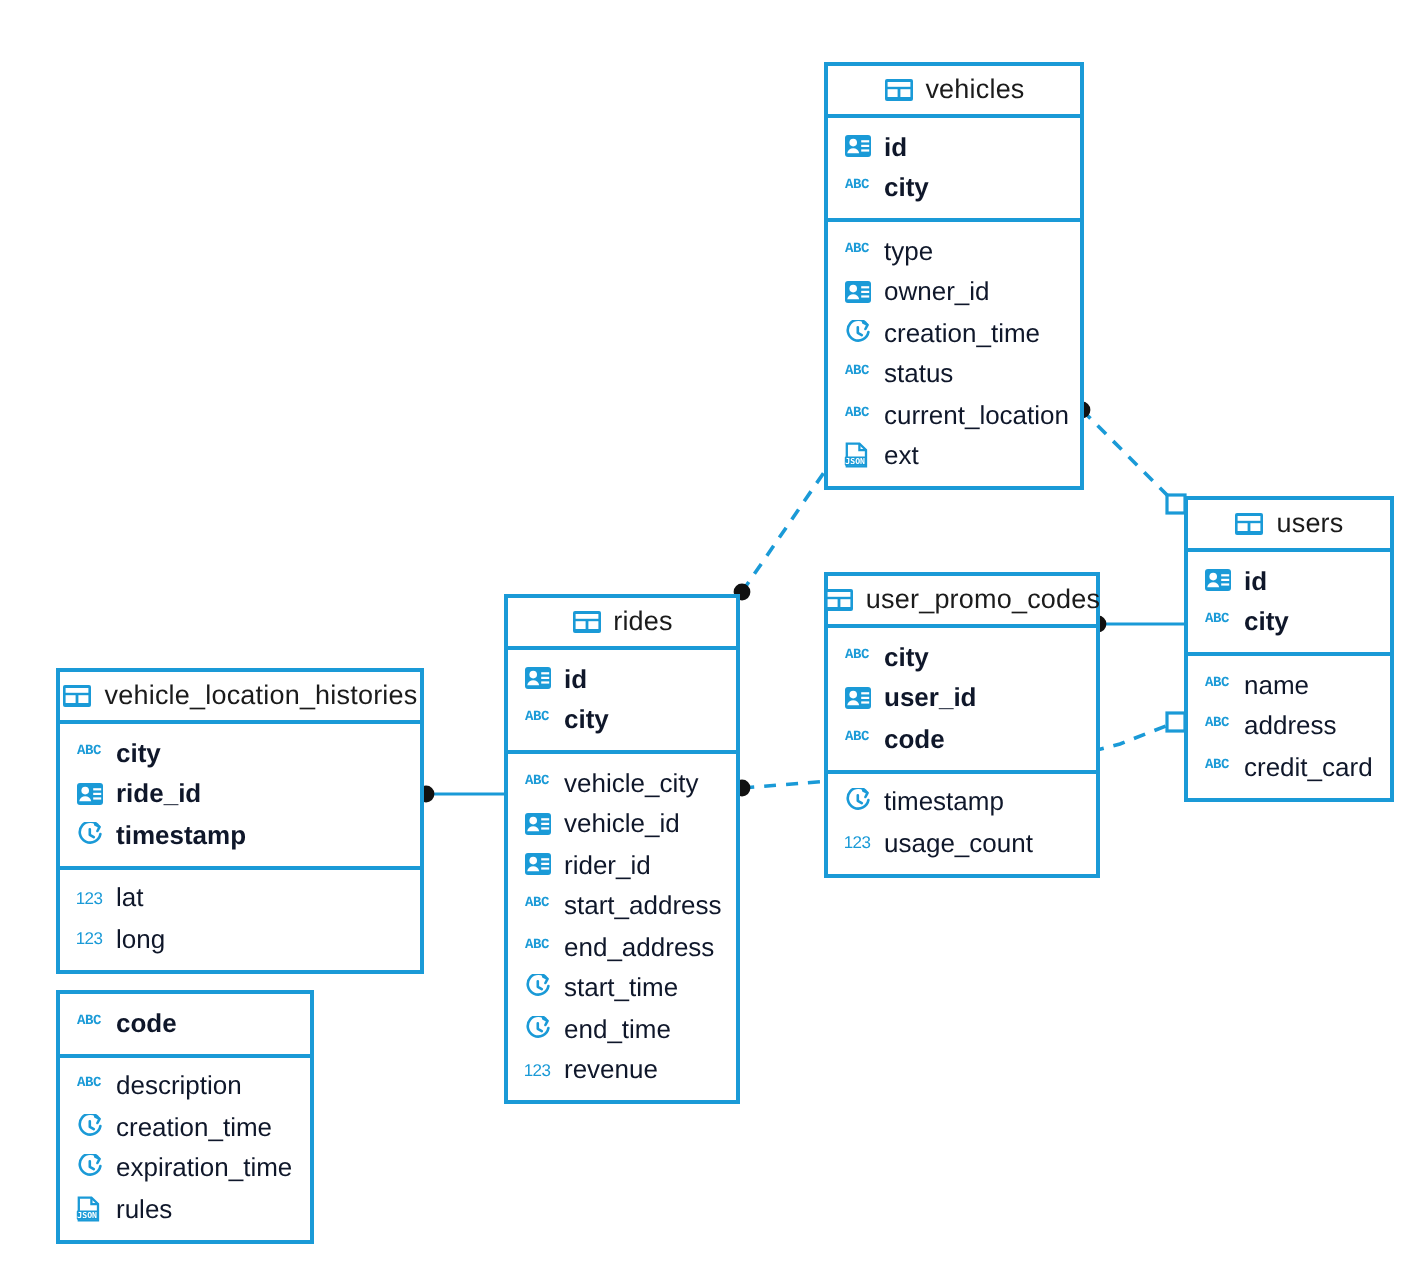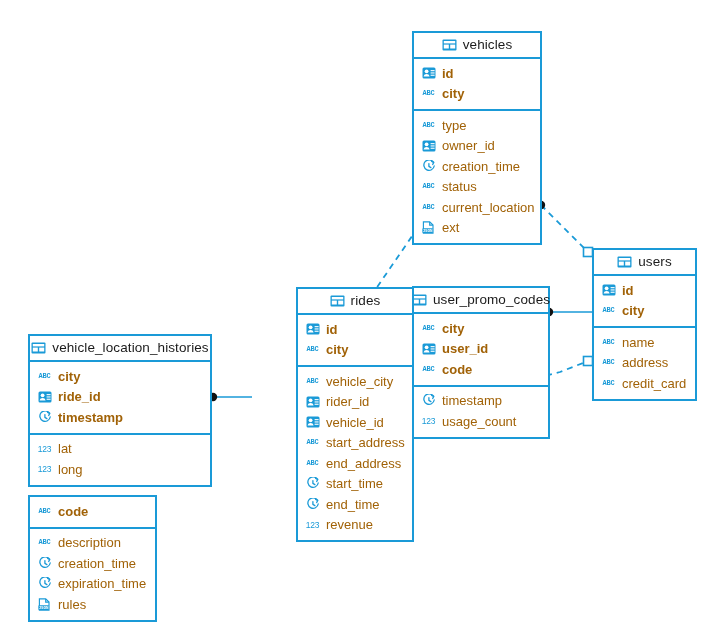--- a/index.html
+++ b/index.html
@@ -28,21 +28,21 @@
     font-size:13.5px;color:#1b1b1b;letter-spacing:0.1px;white-space:nowrap;
   }
   .tbl-section{padding:4px 0 5px 0;}
   .tbl-section + .tbl-section{border-top:2px solid #1a9ad7;}
   .field-row{
     display:flex;align-items:center;gap:6px;
     padding:1px 8px 1px 7px;
     white-space:nowrap;
     height:18.5px;
   }
-  .field-name{font-size:13px;color:#a16207;line-height:1;}
+  .field-name{font-size:13px;color:#0f172a;line-height:1;}
   .field-row.pk .field-name{font-weight:bold;}
 
   
   .ico{
     width:15px;height:14px;flex:0 0 15px;
     display:inline-flex;align-items:center;justify-content:center;
     position:relative;
   }
   .ico svg{display:block;}
   .ico-text{
@@ -281,21 +281,21 @@
             <span class="field-name">address</span>
           </div>
           <div class="field-row">
             <span class="ico">
               <span class="ico-text">ABC</span>
             </span>
             <span class="field-name">credit_card</span>
           </div>
         </div>
       </div>
-      <div class="table-node" style="left: 252px; top: 287px; width: 118px; margin-left: 44px;">
+      <div class="table-node" style="left: 252px; top: 297px; width: 118px;">
         <div class="tbl-header">
           <span class="ico">
             <svg width="15" height="12" viewBox="0 0 15 12">
               <rect x="0.5" y="0.5" width="14" height="11" rx="1" fill="#1a9ad7"></rect>
               <rect x="1.8" y="2" width="11.4" height="2.4" fill="#fff"></rect>
               <rect x="1.8" y="5.6" width="5" height="3.9" fill="#fff"></rect>
               <rect x="8.2" y="5.6" width="5" height="3.9" fill="#fff"></rect>
             </svg>
           </span>
           <span class="tbl-title">rides</span>
@@ -332,34 +332,34 @@
             <span class="ico">
               <svg width="14" height="12" viewBox="0 0 14 12">
                 <rect x="0.5" y="0.5" width="13" height="11" rx="1.5" fill="#1a9ad7"></rect>
                 <circle cx="4.6" cy="4.3" r="1.9" fill="#fff"></circle>
                 <path d="M1.6 9.6c0.3-1.7 1.6-2.5 3-2.5s2.7 0.8 3 2.5z" fill="#fff"></path>
                 <rect x="8.6" y="3.1" width="4" height="1.1" fill="#fff"></rect>
                 <rect x="8.6" y="5.4" width="4" height="1.1" fill="#fff"></rect>
                 <rect x="8.6" y="7.7" width="4" height="1.1" fill="#fff"></rect>
               </svg>
             </span>
+            <span class="field-name">vehicle_id</span>
+          </div>
+          <div class="field-row">
+            <span class="ico">
+              <svg width="14" height="12" viewBox="0 0 14 12">
+                <rect x="0.5" y="0.5" width="13" height="11" rx="1.5" fill="#1a9ad7"></rect>
+                <circle cx="4.6" cy="4.3" r="1.9" fill="#fff"></circle>
+                <path d="M1.6 9.6c0.3-1.7 1.6-2.5 3-2.5s2.7 0.8 3 2.5z" fill="#fff"></path>
+                <rect x="8.6" y="3.1" width="4" height="1.1" fill="#fff"></rect>
+                <rect x="8.6" y="5.4" width="4" height="1.1" fill="#fff"></rect>
+                <rect x="8.6" y="7.7" width="4" height="1.1" fill="#fff"></rect>
+              </svg>
+            </span>
             <span class="field-name">rider_id</span>
-          </div>
-          <div class="field-row">
-            <span class="ico">
-              <svg width="14" height="12" viewBox="0 0 14 12">
-                <rect x="0.5" y="0.5" width="13" height="11" rx="1.5" fill="#1a9ad7"></rect>
-                <circle cx="4.6" cy="4.3" r="1.9" fill="#fff"></circle>
-                <path d="M1.6 9.6c0.3-1.7 1.6-2.5 3-2.5s2.7 0.8 3 2.5z" fill="#fff"></path>
-                <rect x="8.6" y="3.1" width="4" height="1.1" fill="#fff"></rect>
-                <rect x="8.6" y="5.4" width="4" height="1.1" fill="#fff"></rect>
-                <rect x="8.6" y="7.7" width="4" height="1.1" fill="#fff"></rect>
-              </svg>
-            </span>
-            <span class="field-name">vehicle_id</span>
           </div>
           <div class="field-row">
             <span class="ico">
               <span class="ico-text">ABC</span>
             </span>
             <span class="field-name">start_address</span>
           </div>
           <div class="field-row">
             <span class="ico">
               <span class="ico-text">ABC</span>

